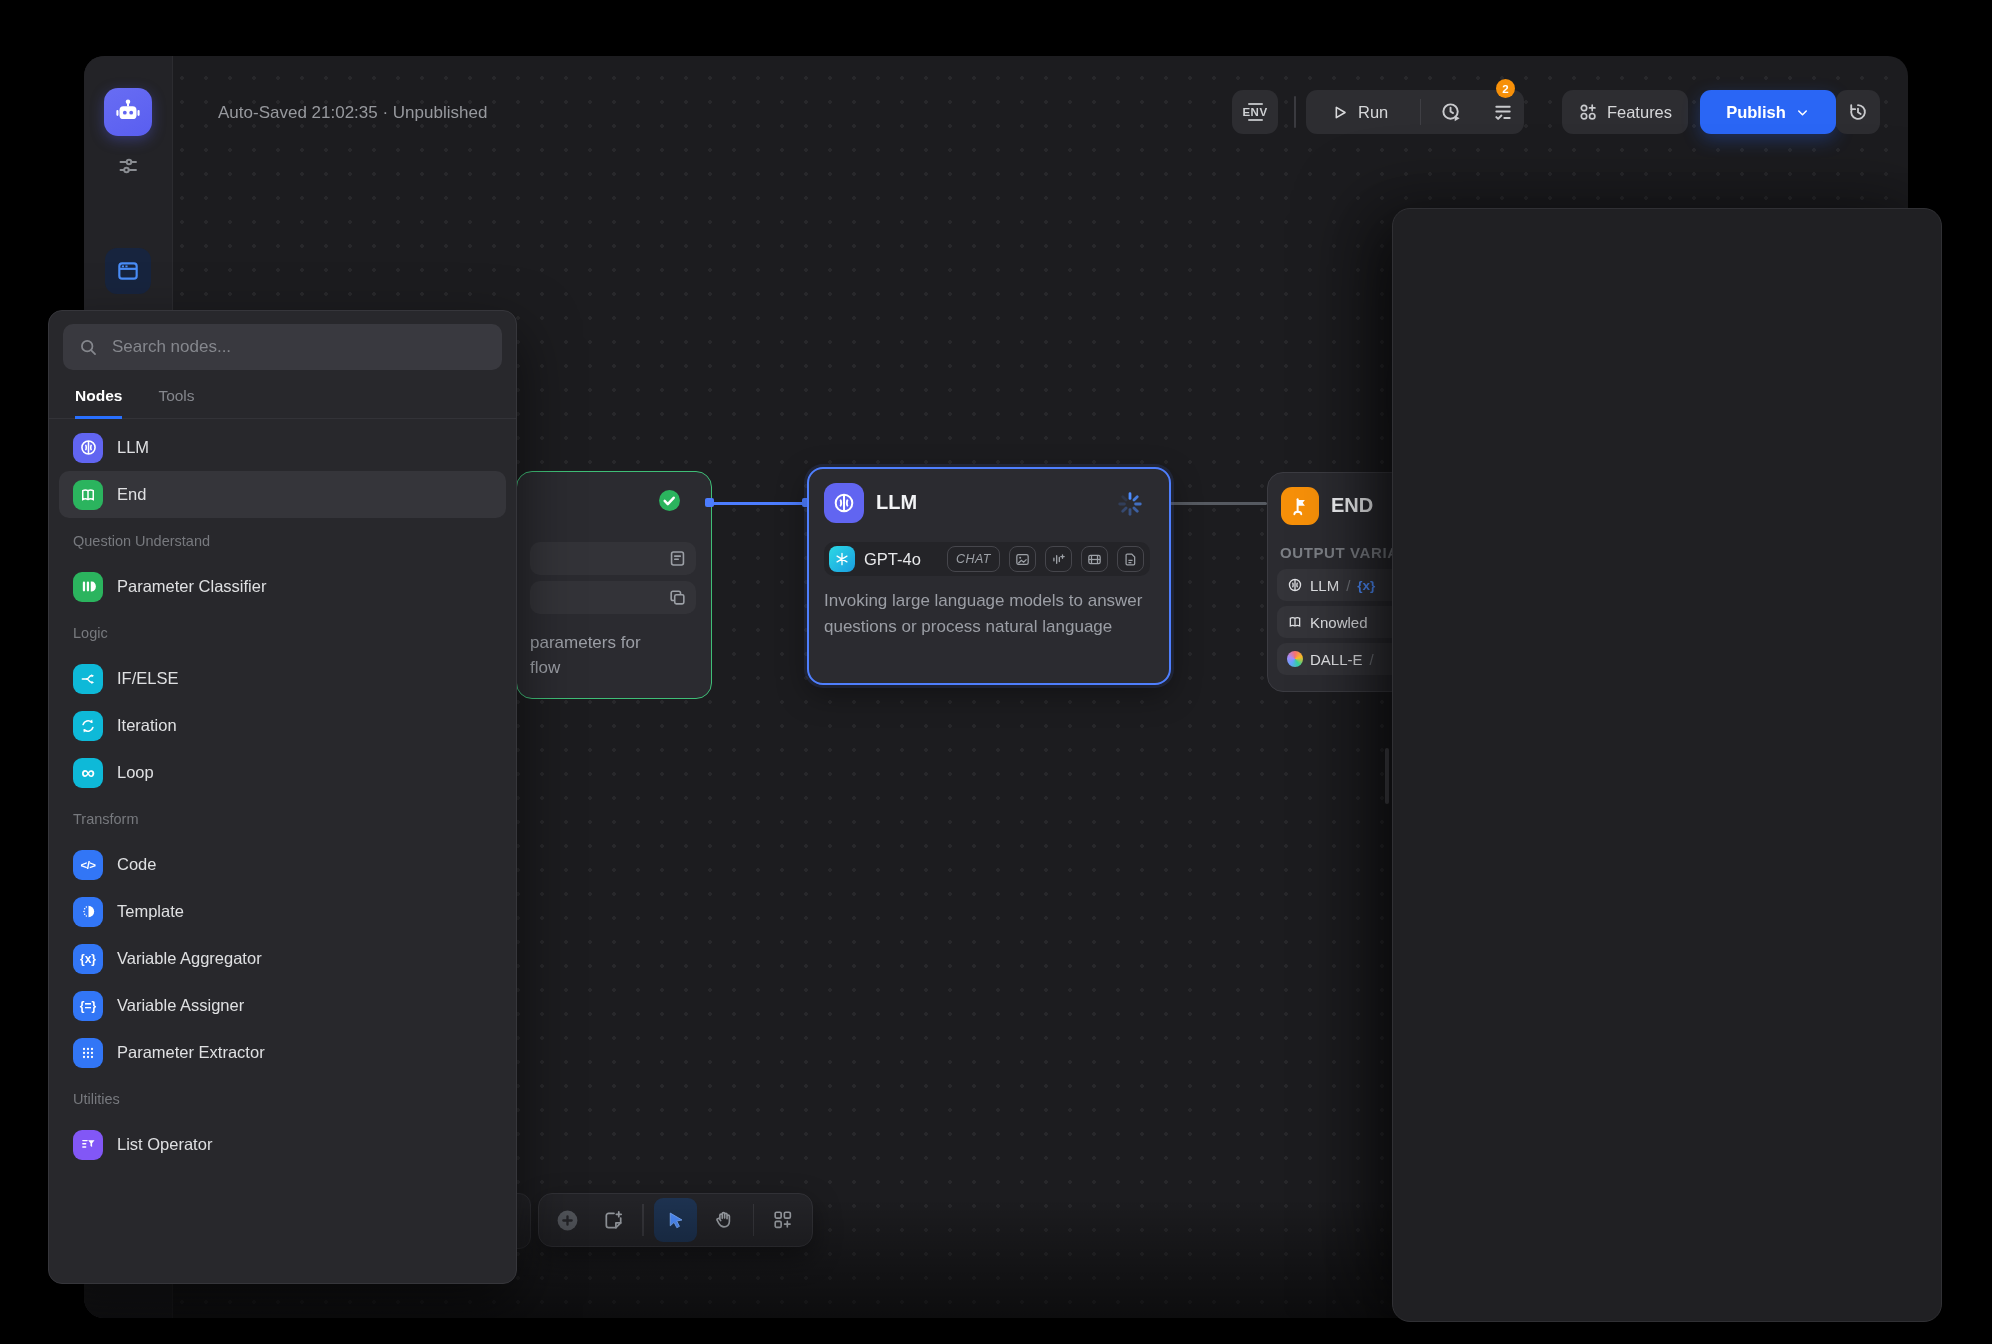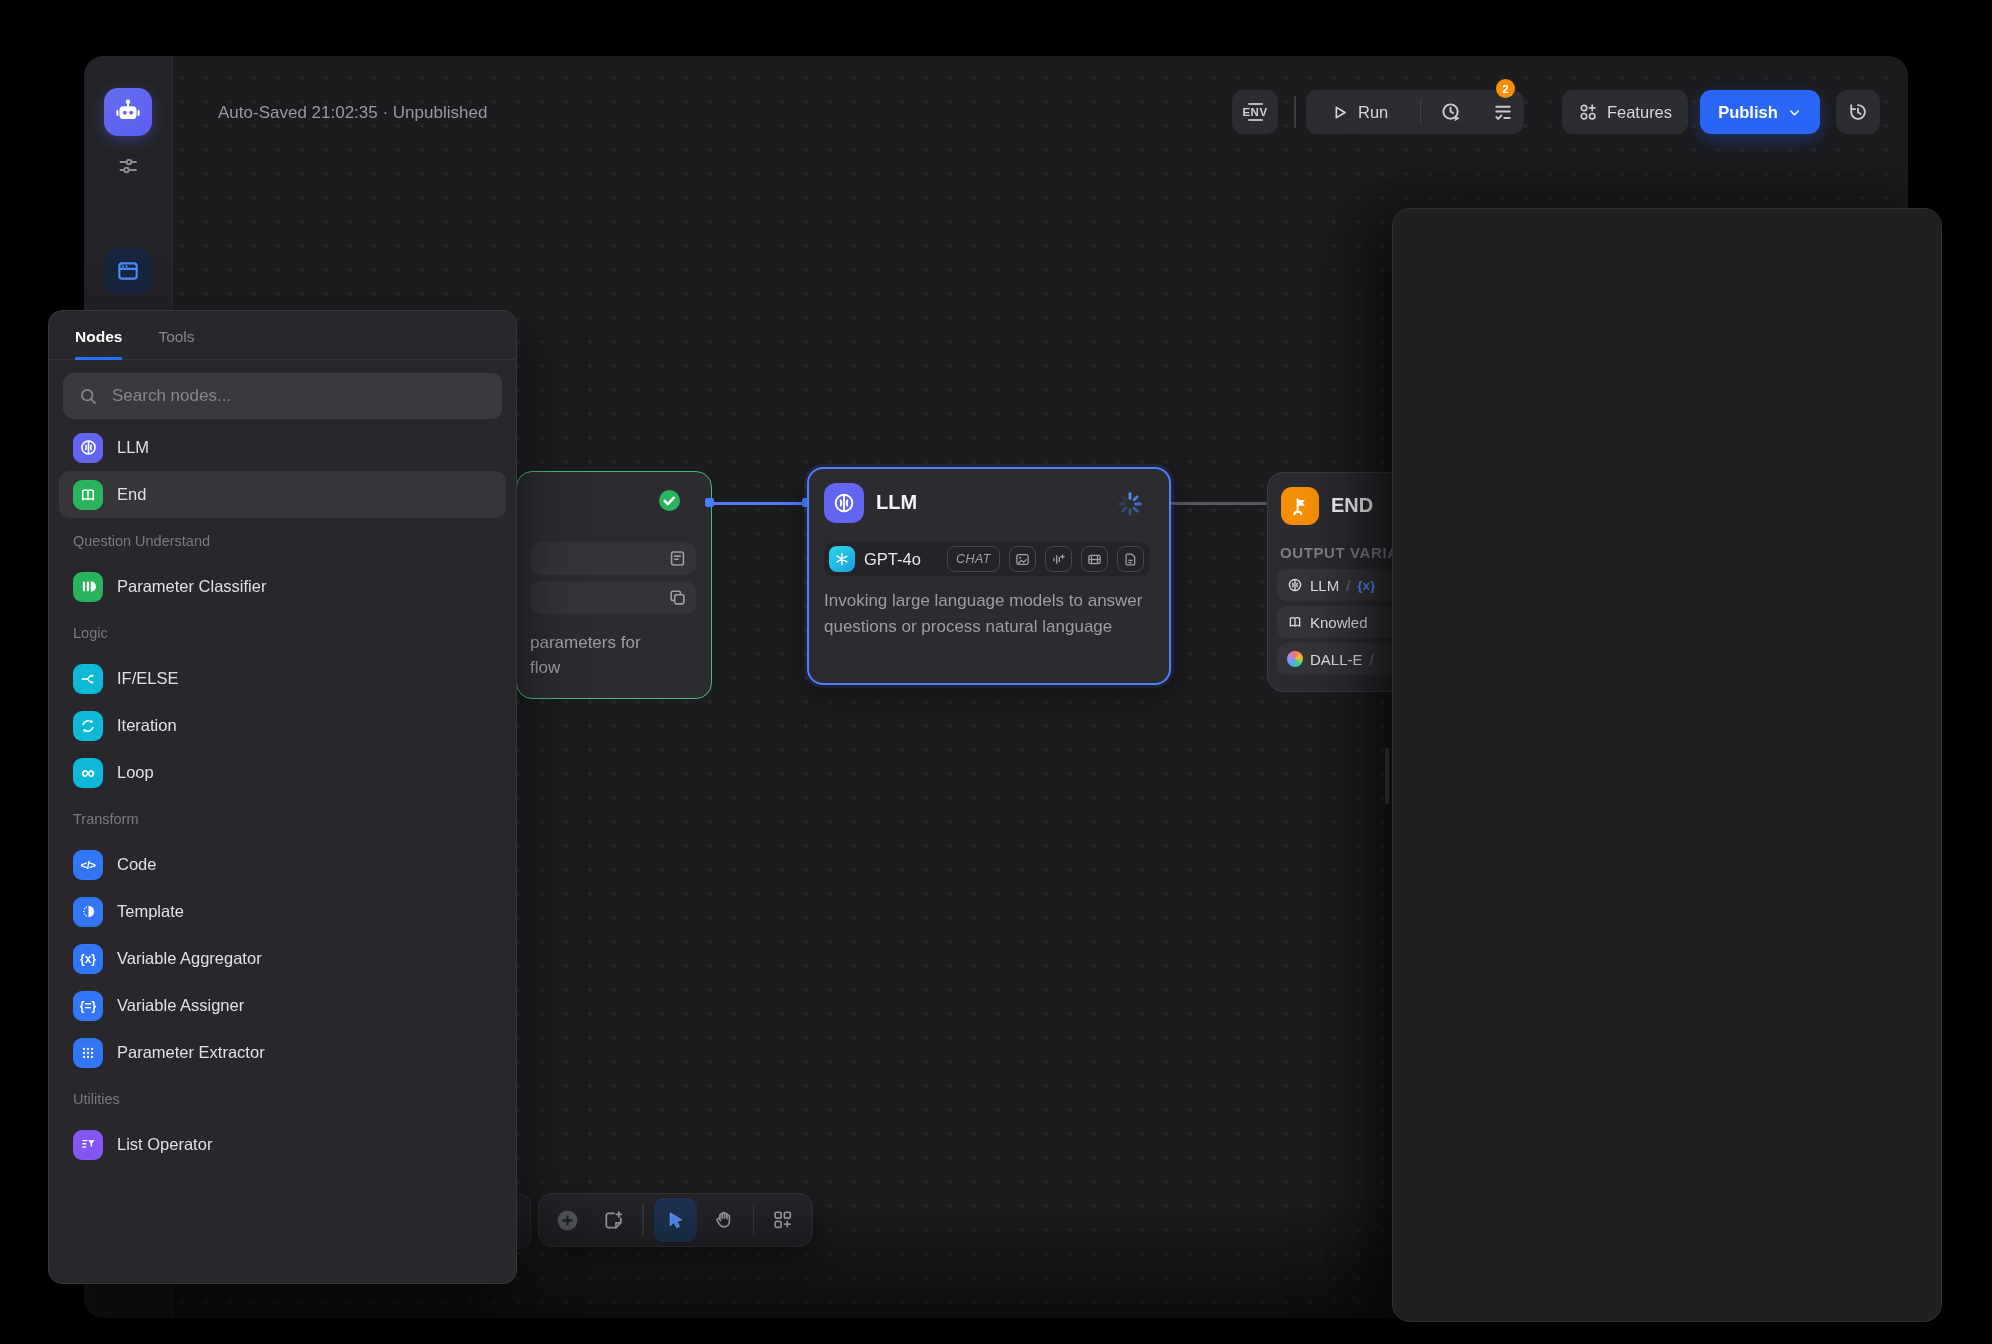--- a/index.html
+++ b/index.html
@@ -35,21 +35,21 @@
     flex-direction:column;gap:1px;}
   #env-btn .tick{width:15px;height:2px;background:#cfd1d4;border-radius:1px;opacity:.85;}
   #hdr-div1{left:1294px;top:96px;width:2px;height:32px;background:#3a3a3f;border-radius:1px;}
   #run-group{left:1306px;width:218px;justify-content:space-between;padding:0;}
   #run-group .seg-div{width:1.5px;height:26px;background:#3f3f44;}
   #run-label-wrap{display:flex;align-items:center;gap:9px;padding:0 22px 0 24px;}
   .icon-slot{width:42px;height:44px;display:flex;align-items:center;justify-content:center;}
   #checklist-badge{left:1496px;top:79px;width:19px;height:19px;border-radius:50%;background:#f79009;
     color:#fff;font-size:11.5px;font-weight:bold;display:flex;align-items:center;justify-content:center;z-index:4;}
   #features-btn{left:1538px;width:126px;margin-left:24px;}
-  #publish-btn{left:1700px;width:120px;background:#2a66f5;color:#fff;font-weight:600;box-shadow:0 6px 18px rgba(42,102,245,.3);}
+  #publish-btn{left:1700px;width:136px;background:#2a66f5;color:#fff;font-weight:600;box-shadow:0 6px 18px rgba(42,102,245,.3);}
   #history-btn{left:1836px;width:44px;}
 
   
   .node{background:#2b2b30;border-radius:16px;}
   #start-node{left:516px;top:471px;width:194px;height:226px;border:1.5px solid #3fbe77;}
   #start-check{left:658px;top:489px;}
   .fieldrow{position:absolute;left:530px;width:166px;height:33px;background:#333338;border-radius:10px;
     display:flex;align-items:center;justify-content:flex-end;padding-right:9px;box-sizing:border-box;}
   #start-desc{left:530px;top:630px;width:170px;font-size:17px;line-height:25px;color:#9b9ea5;}
   .edge{position:absolute;height:2.5px;border-radius:2px;}
@@ -411,32 +411,32 @@
     <svg width="22" height="22" viewBox="0 0 24 24" fill="none" stroke="#9ca0a6" stroke-width="1.8" stroke-linecap="round">
         <rect x="3.5" y="3.5" width="6.5" height="6.5" rx="1.5"></rect>
         <rect x="13.5" y="3.5" width="6.5" height="6.5" rx="1.5"></rect>
         <rect x="3.5" y="13.5" width="6.5" height="6.5" rx="1.5"></rect>
         <path d="M16.7 13.5v6M13.7 16.5h6"></path>
       </svg>
   </div>
 </div>
 
 <div id="node-panel" class="abs">
-  <div id="panel-tabs">
-    <div class="ptab active">Nodes</div>
-    <div class="ptab">Tools</div>
-  </div>
   <div id="search-box">
     <span>
       <svg width="21" height="21" viewBox="0 0 24 24" fill="none" stroke="#85878d" stroke-width="2" stroke-linecap="round">
           <circle cx="10.5" cy="10.5" r="6"></circle>
           <path d="M15.2 15.2l4.3 4.3"></path>
         </svg>
     </span>
     <input placeholder="Search nodes..." style="">
+  </div>
+  <div id="panel-tabs">
+    <div class="ptab active">Nodes</div>
+    <div class="ptab">Tools</div>
   </div>
   <div id="node-list">
     <div class="nitem">
       <span class="row-icon" style="background:#6165f1">
         <svg width="19" height="19" viewBox="0 0 24 24" fill="none" stroke="#fff" stroke-width="2">
             <circle cx="12" cy="12" r="8.3"></circle>
             <path d="M12 3.7v16.6"></path>
             <path d="M8.2 8.7c1.3 1.1 1.3 5.5 0 6.6M15.8 8.7c-1.3 1.1-1.3 5.5 0 6.6"></path>
           </svg>
       </span>

